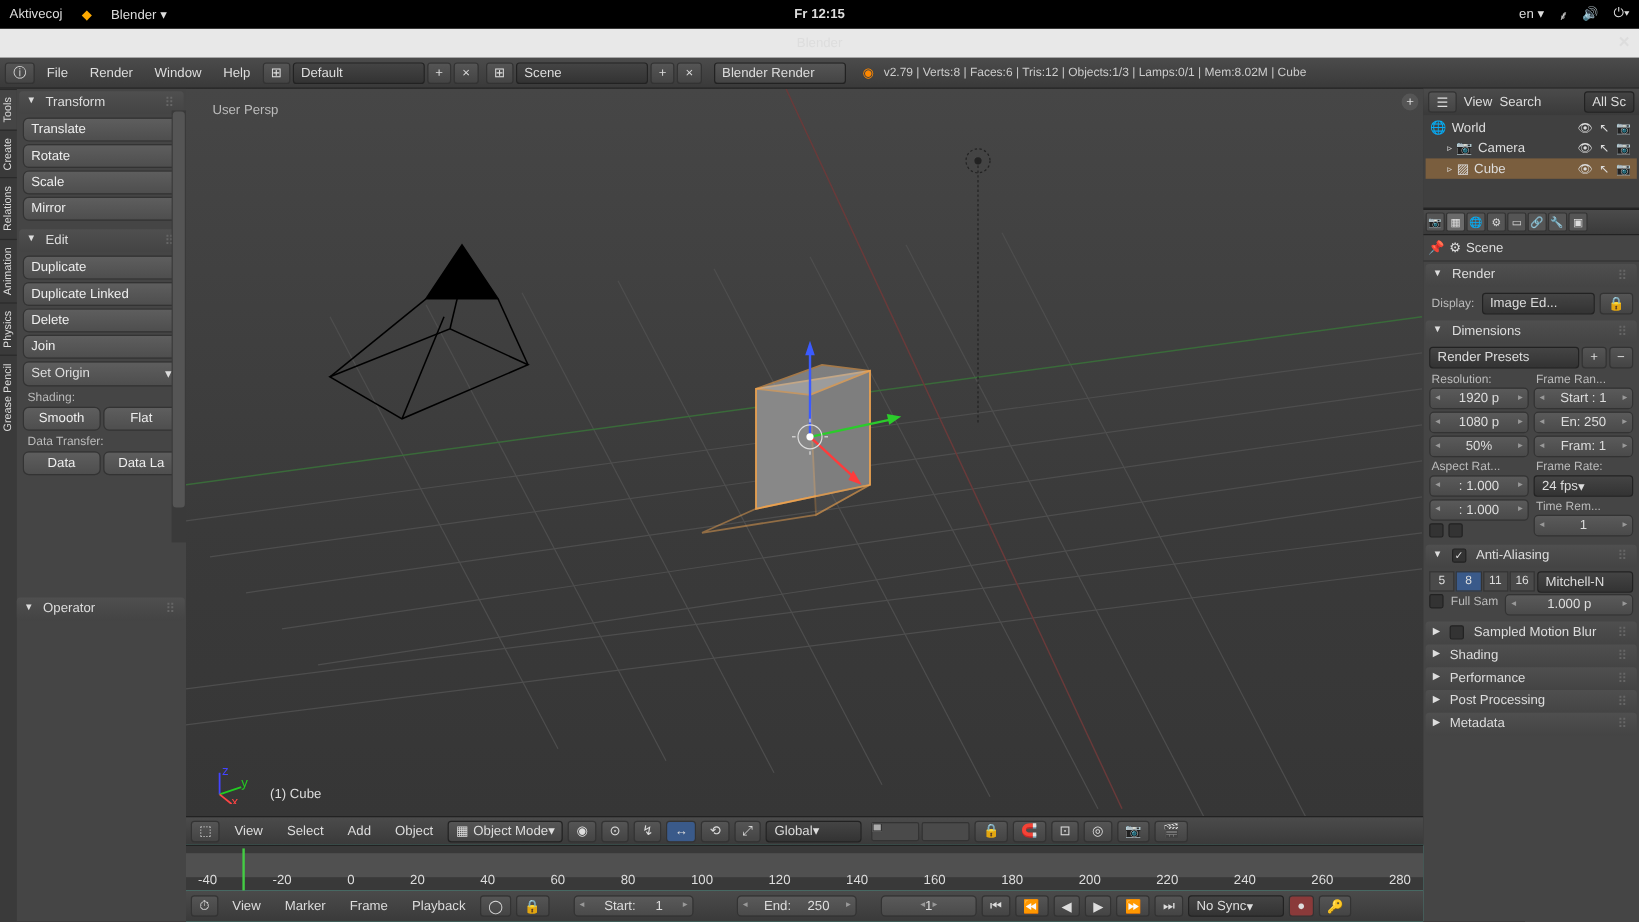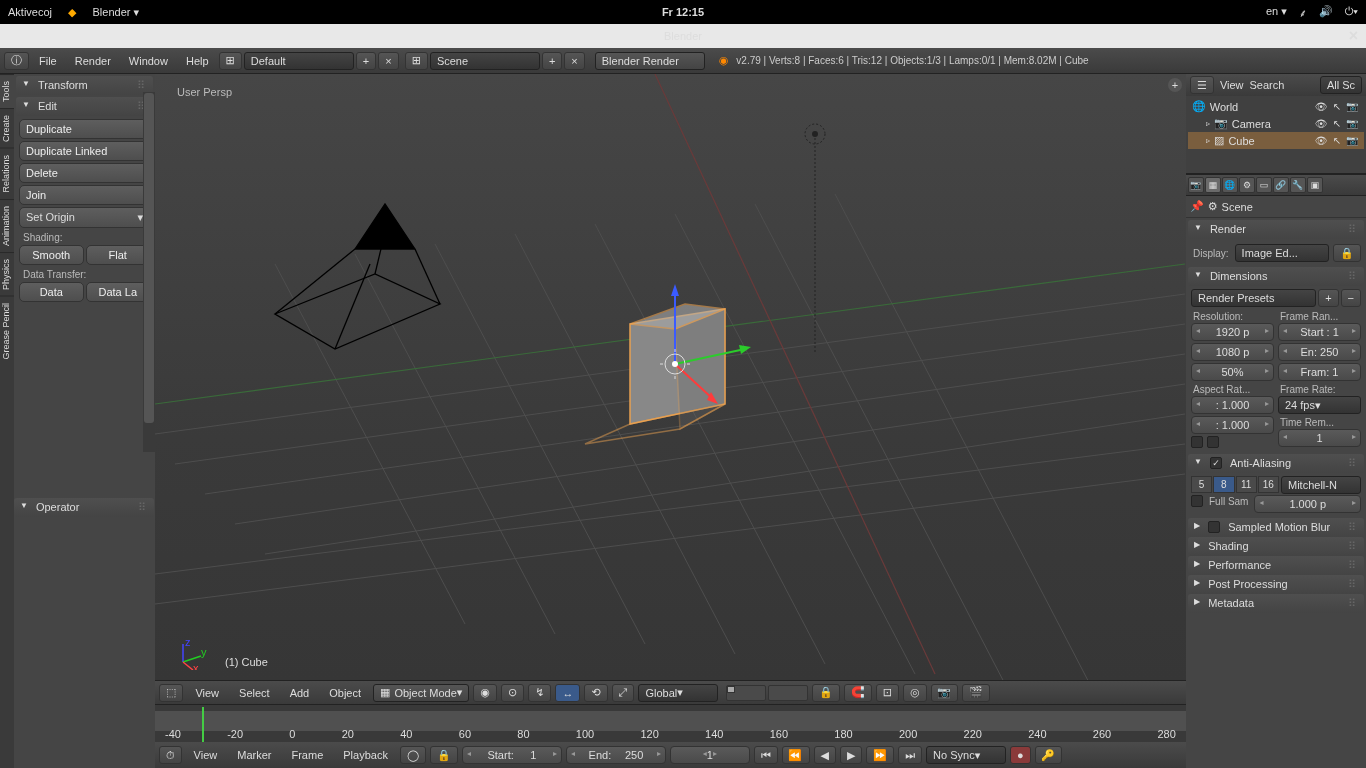--- a/index.html
+++ b/index.html
@@ -116,20 +116,26 @@
       <div class="tool-tab">Animation</div>
       <div class="tool-tab">Physics</div>
       <div class="tool-tab">Grease Pencil</div>
     </div>
     <div class="tool-panels">
       <div class="panel">
         <div class="panel-head">
             <span>Transform</span>
             <span class="drag-dots" style="margin-left:auto">⠿</span>
           </div>
+        <div class="panel-body">
+          <button class="btn">Translate</button>
+          <button class="btn">Rotate</button>
+          <button class="btn">Scale</button>
+          <button class="btn">Mirror</button>
+        </div>
       </div>
       <div class="panel">
         <div class="panel-head">
             <span>Edit</span>
             <span class="drag-dots" style="margin-left:auto">⠿</span>
           </div>
         <div class="panel-body">
           <button class="btn">Duplicate</button>
           <button class="btn">Duplicate Linked</button>
           <button class="btn">Delete</button>
@@ -291,25 +297,25 @@
           </div>
       </div>
       <div class="time-header">
         <span class="icon-btn">⏱</span>
         <span class="menu-item">View</span>
         <span class="menu-item">Marker</span>
         <span class="menu-item">Frame</span>
         <span class="menu-item">Playback</span>
         <span class="icon-btn">◯</span>
         <span class="icon-btn">🔒</span>
-        <span class="num-field" style="width:100px;margin:0">
+        <span class="num-field" style="width:100px;margin:16px">
             <span>Start:</span>
             <span>1</span>
           </span>
-        <span class="num-field" style="width:100px;margin:0">
+        <span class="num-field" style="width:100px;margin:16px">
             <span>End:</span>
             <span>250</span>
           </span>
         <span class="num-field" style="width:80px;margin:0;justify-content:center">
             <span>1</span>
           </span>
         <span class="icon-btn">⏮</span>
         <span class="icon-btn">⏪</span>
         <span class="icon-btn">◀</span>
         <span class="icon-btn">▶</span>

